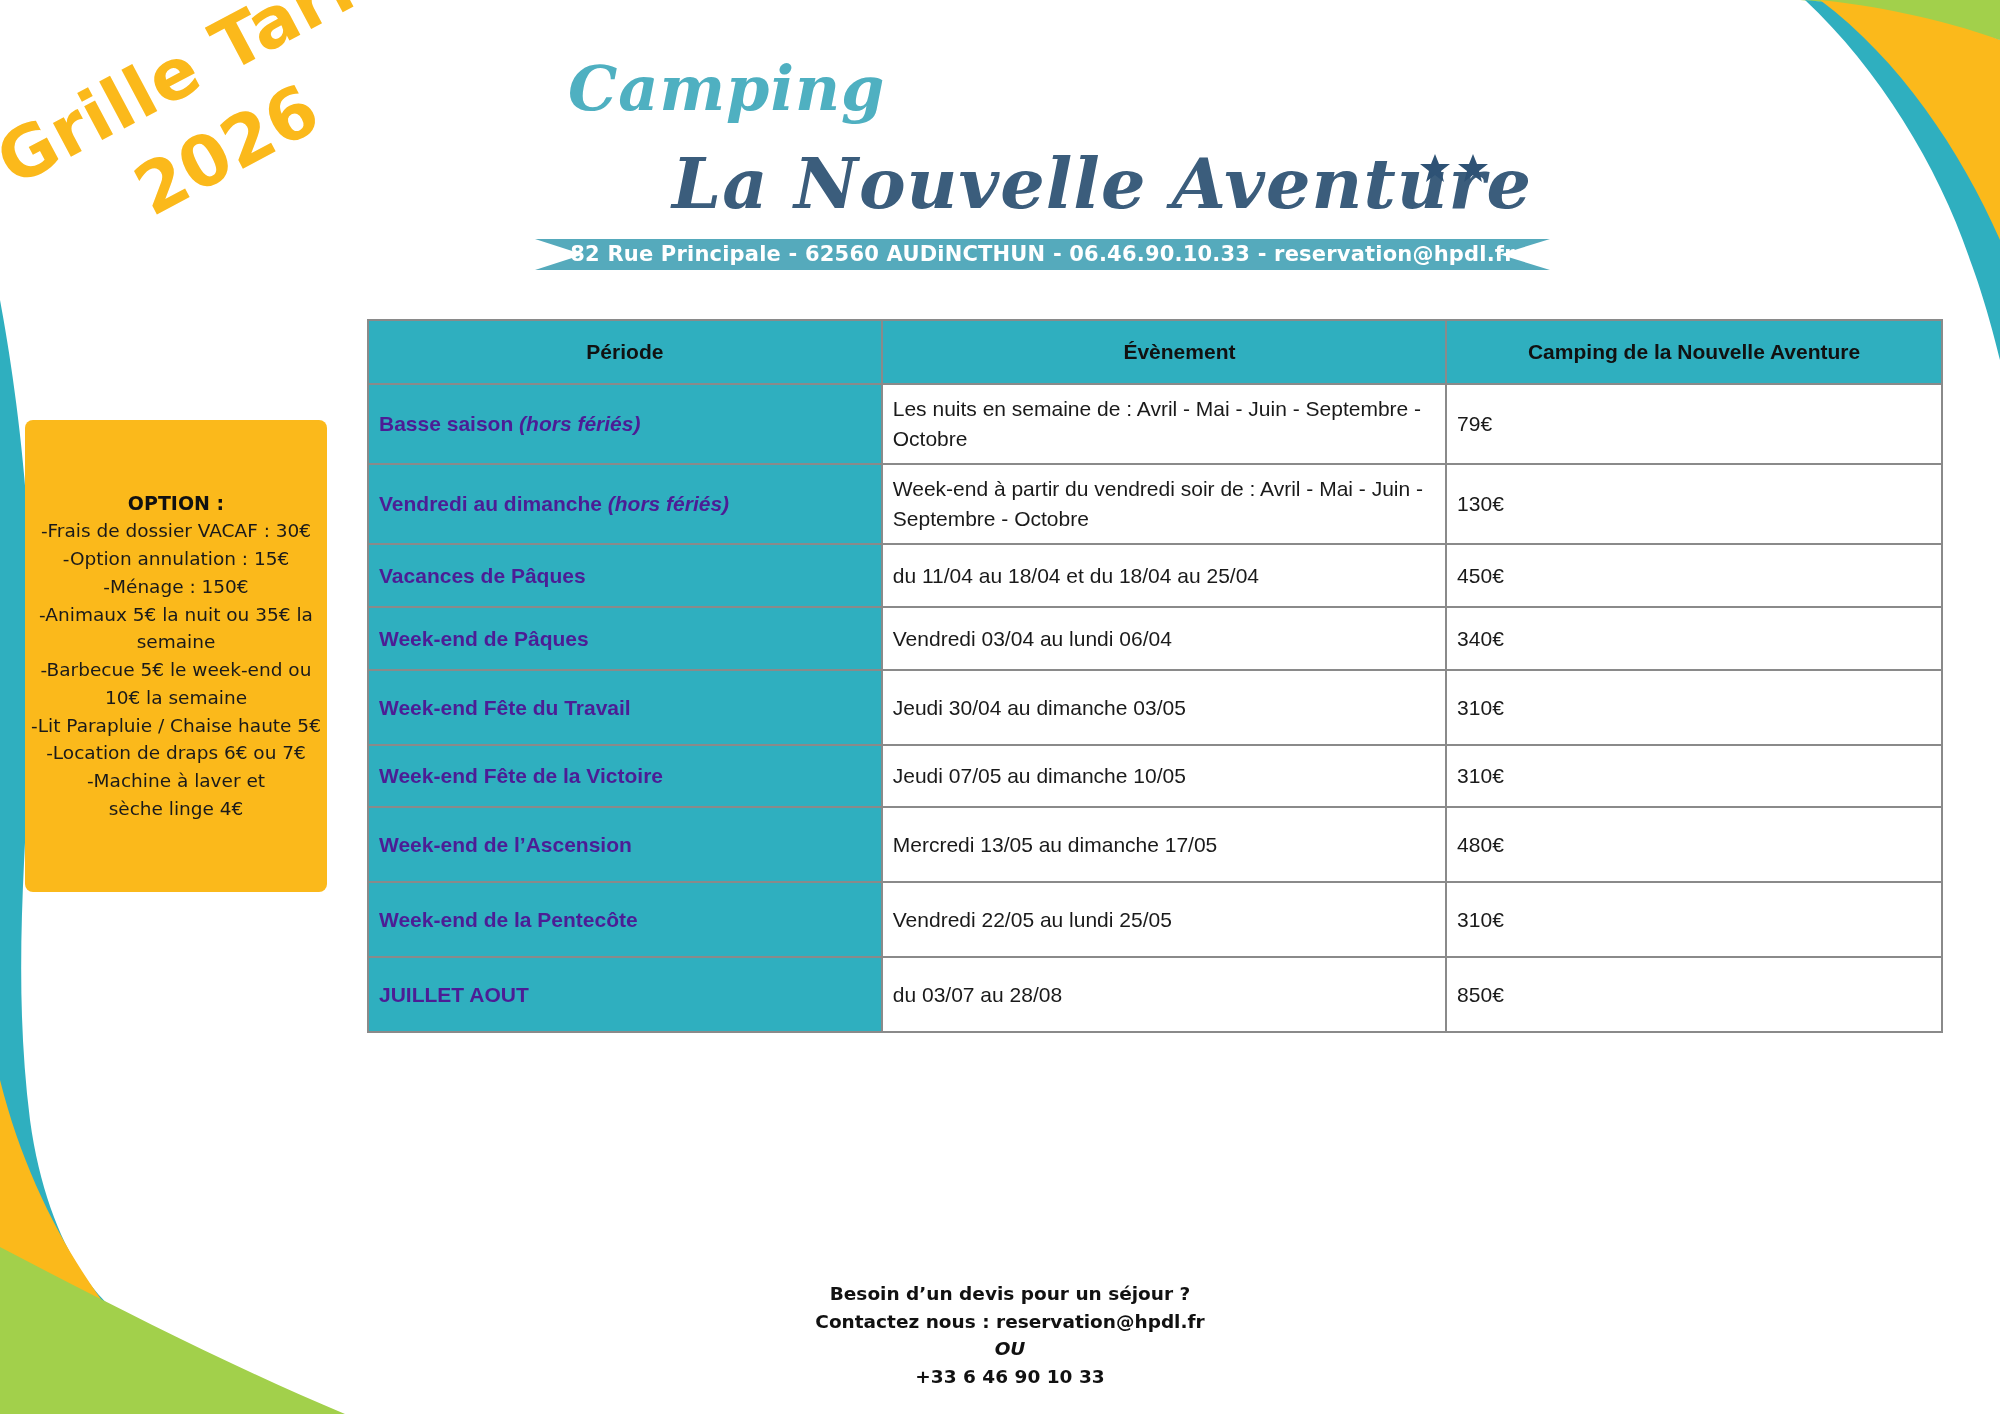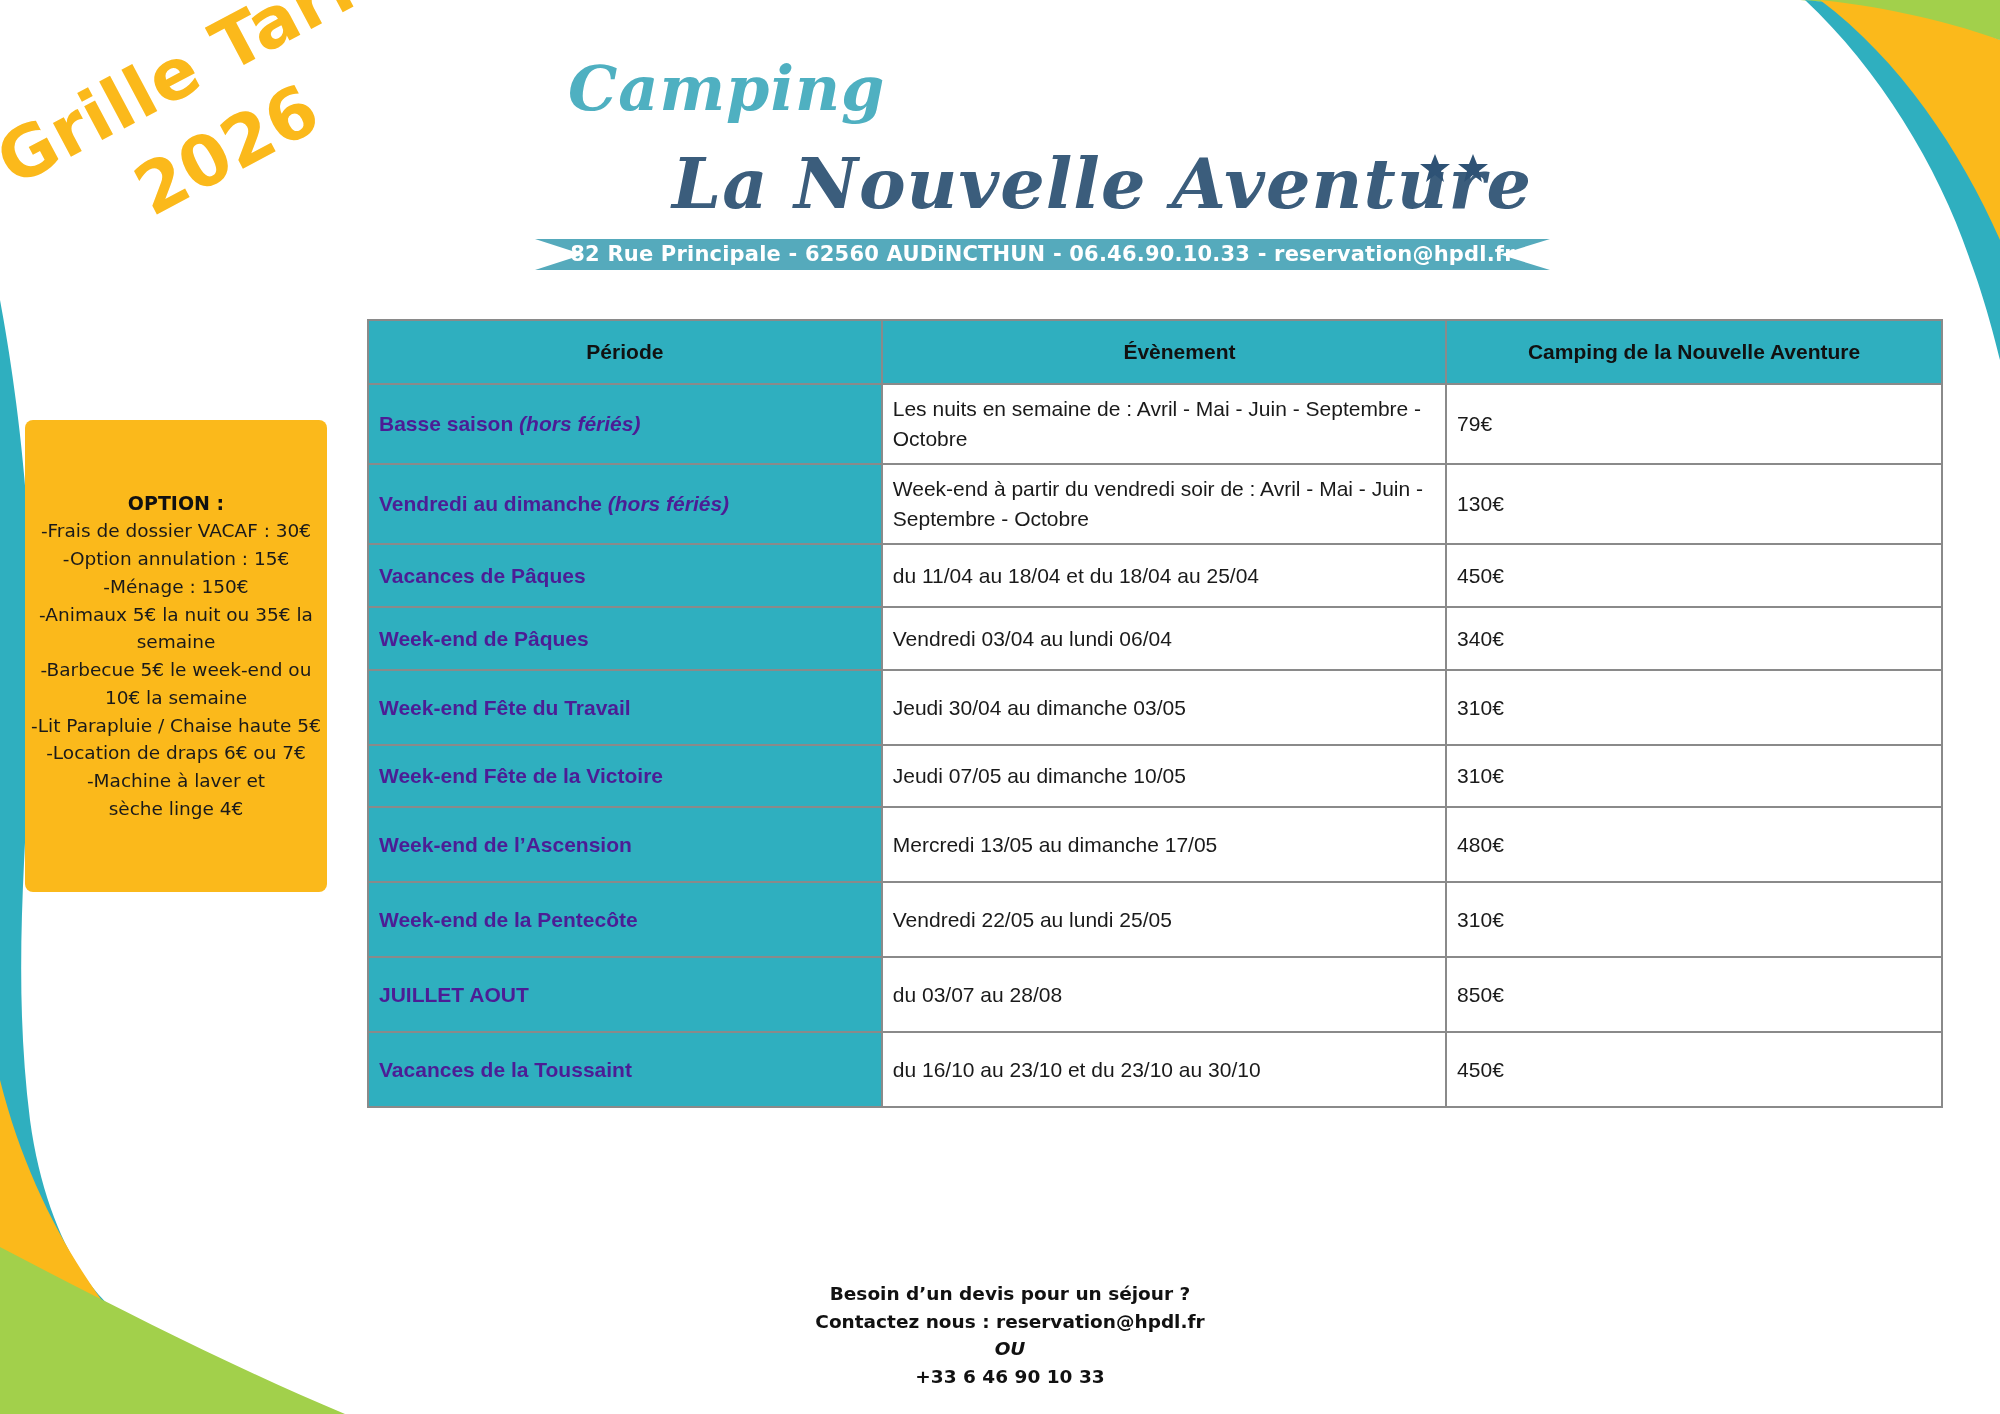--- a/index.html
+++ b/index.html
@@ -164,25 +164,20 @@
     <tr style="height:75px">
       <td class="periode"><span>Week-end de la Pentecôte</span><i></i></td>
       <td>Vendredi 22/05 au lundi 25/05</td>
       <td>310€</td>
     </tr>
     <tr style="height:75px">
       <td class="periode"><span>JUILLET AOUT</span><i></i></td>
       <td>du 03/07 au 28/08</td>
       <td>850€</td>
     </tr>
-    <tr style="height:75px">
-      <td class="periode"><span>Vacances de la Toussaint</span><i></i></td>
-      <td>du 16/10 au 23/10 et  du 23/10 au 30/10</td>
-      <td>450€</td>
-    </tr>
   </tbody>
 </table>
 
 <div class="footer">
   <div>Besoin d’un devis pour un séjour ?</div>
   <div>Contactez nous : reservation@hpdl.fr</div>
   <div class="ou">OU</div>
   <div>+33 6 46 90 10 33</div>
 </div>
 

